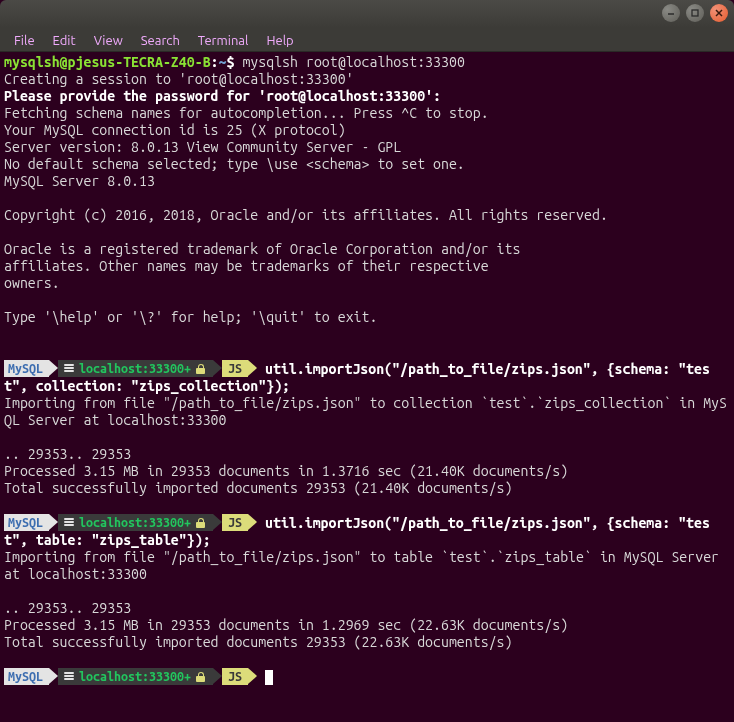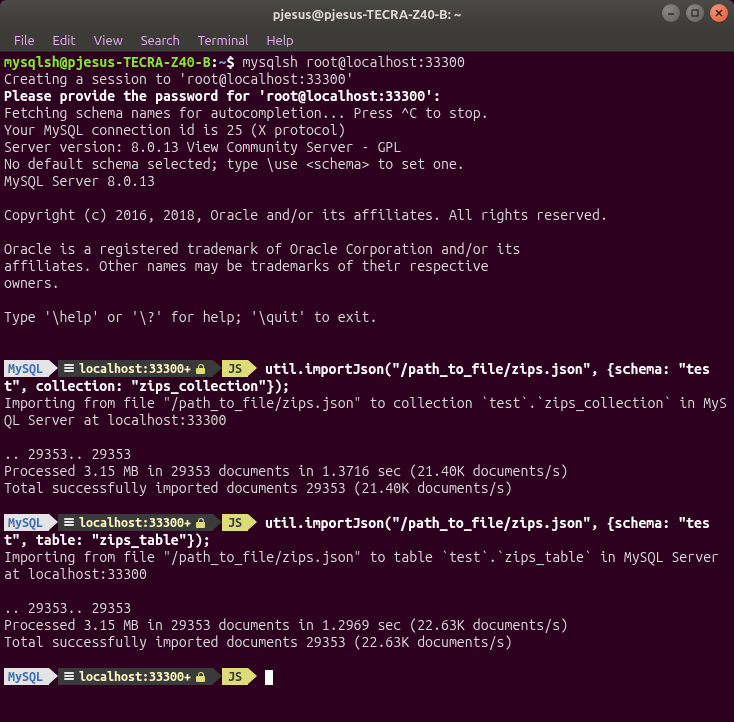--- a/index.html
+++ b/index.html
@@ -89,21 +89,21 @@
   }
   .seg.first { padding-left: 4px; }
   .seg-arrow {
     width: 0; height: 0;
     border-top: 8.5px solid transparent;
     border-bottom: 8.5px solid transparent;
     display: inline-block;
   }
   .seg-mysql { background: #e4e4e4; color: #3c6db0; }
   .arr-mysql { border-left: 9px solid #e4e4e4; }
-  .seg-host  { background: #3a3a3a; color: #fef9c3; }
+  .seg-host  { background: #3a3a3a; color: #22c55e; }
   .arr-host  { border-left: 9px solid #3a3a3a; }
   .seg-js    { background: #dcdc7a; color: #3a3a3a; }
   .arr-js    { border-left: 9px solid #dcdc7a; } 
 
   .db-icon {
     display: inline-block;
     width: 10px; height: 10px;
     margin-right: 5px;
   }
   .db-icon span {
@@ -132,21 +132,20 @@
     width:8px;
     height:15px;
     background:#ffffff;
     vertical-align: text-bottom;
   }
 </style>
 </head>
 <body>
 
 <div class="titlebar">
-  <div class="titlebar-title">pjesus@pjesus-TECRA-Z40-B: ~</div>
   <div class="win-controls">
     <div class="win-btn min">
       <svg viewBox="0 0 10 10">
           <line x1="2" y1="6" x2="8" y2="6" stroke="#2b2b2b" stroke-width="1.5"></line>
         </svg>
     </div>
     <div class="win-btn max">
       <svg viewBox="0 0 10 10">
           <rect x="2" y="2" width="6" height="6" fill="none" stroke="#2b2b2b" stroke-width="1.3"></rect>
         </svg>

